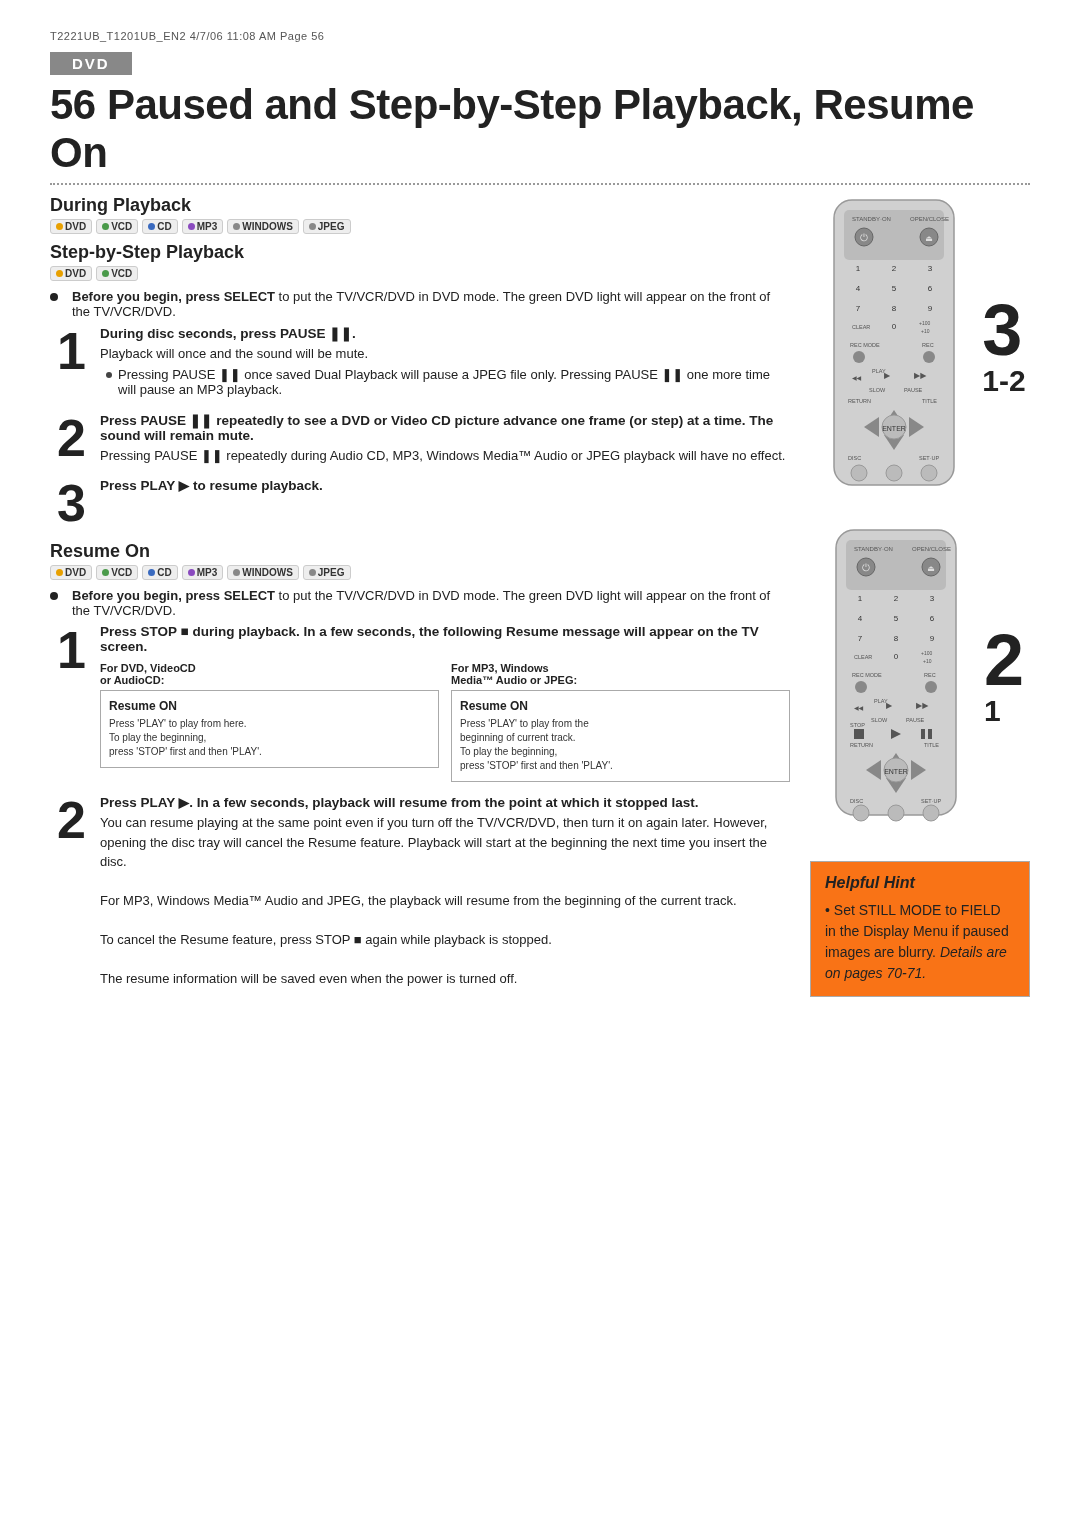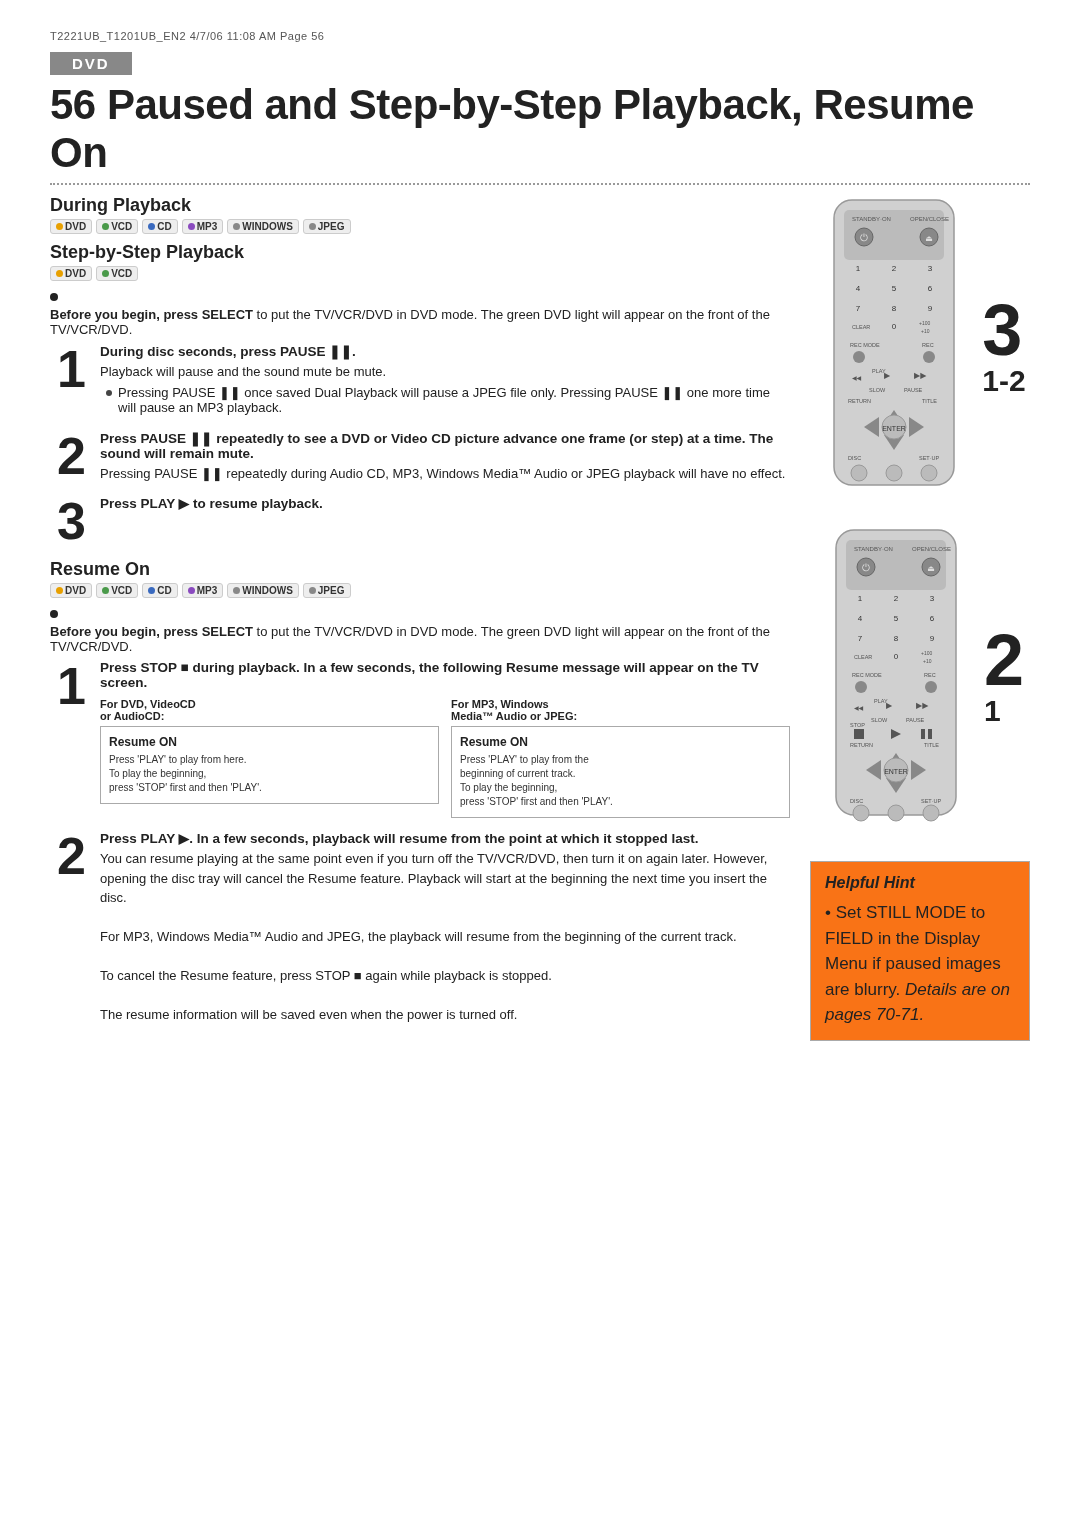--- a/index.html
+++ b/index.html
@@ -115,24 +115,23 @@
 
     .compat-badge .dot.green { background: #4a9a4a; }
     .compat-badge .dot.blue { background: #3a6abf; }
     .compat-badge .dot.purple { background: #8a4abf; }
     .compat-badge .dot.gray { background: #888; }
 
     
     .bullet-note {
       display: flex;
       align-items: flex-start;
-      gap: 6px;
+      gap: 14px;
       margin-bottom: 6px;
       font-size: 13px;
-      flex-direction: column;
     }
     .bullet-dot {
       width: 8px;
       height: 8px;
       border-radius: 50%;
       background: #222;
       flex-shrink: 0;
       margin-top: 4px;
     }
 
@@ -232,21 +231,21 @@
 
     .helpful-hint-title {
       font-size: 16px;
       font-weight: bold;
       font-style: italic;
       margin-bottom: 8px;
       color: #222;
     }
 
     .helpful-hint-body {
-      font-size: 17px;
+      font-size: 14px;
       line-height: 1.5;
     }
 
     .helpful-hint-body em {
       font-style: italic;
     }
 
     .remote-with-nums {
       display: flex;
       align-items: center;
@@ -305,21 +304,21 @@
 
       <div class="bullet-note">
         <span class="bullet-dot"></span>
         <span><strong>Before you begin, press SELECT</strong> to put the TV/VCR/DVD in DVD mode. The green DVD light will appear on the front of the TV/VCR/DVD.</span>
       </div>
 
       <div class="step">
         <div class="step-number">1</div>
         <div class="step-content">
           <div class="step-title"><strong>During disc seconds, press PAUSE ❚❚.</strong></div>
-          <div class="step-body">Playback will pause and the sound mute be mute.</div>
+          <div class="step-body">Playback will once and the sound will be mute.</div>
           <div class="sub-bullet">
             <span class="sub-bullet-dot"></span>
             <span>Pressing PAUSE ❚❚ once saved Dual Playback will pause a JPEG file only. Pressing PAUSE ❚❚ one more time will pause an MP3 playback.</span>
           </div>
         </div>
       </div>
 
       <div class="step">
         <div class="step-number">2</div>
         <div class="step-content">

